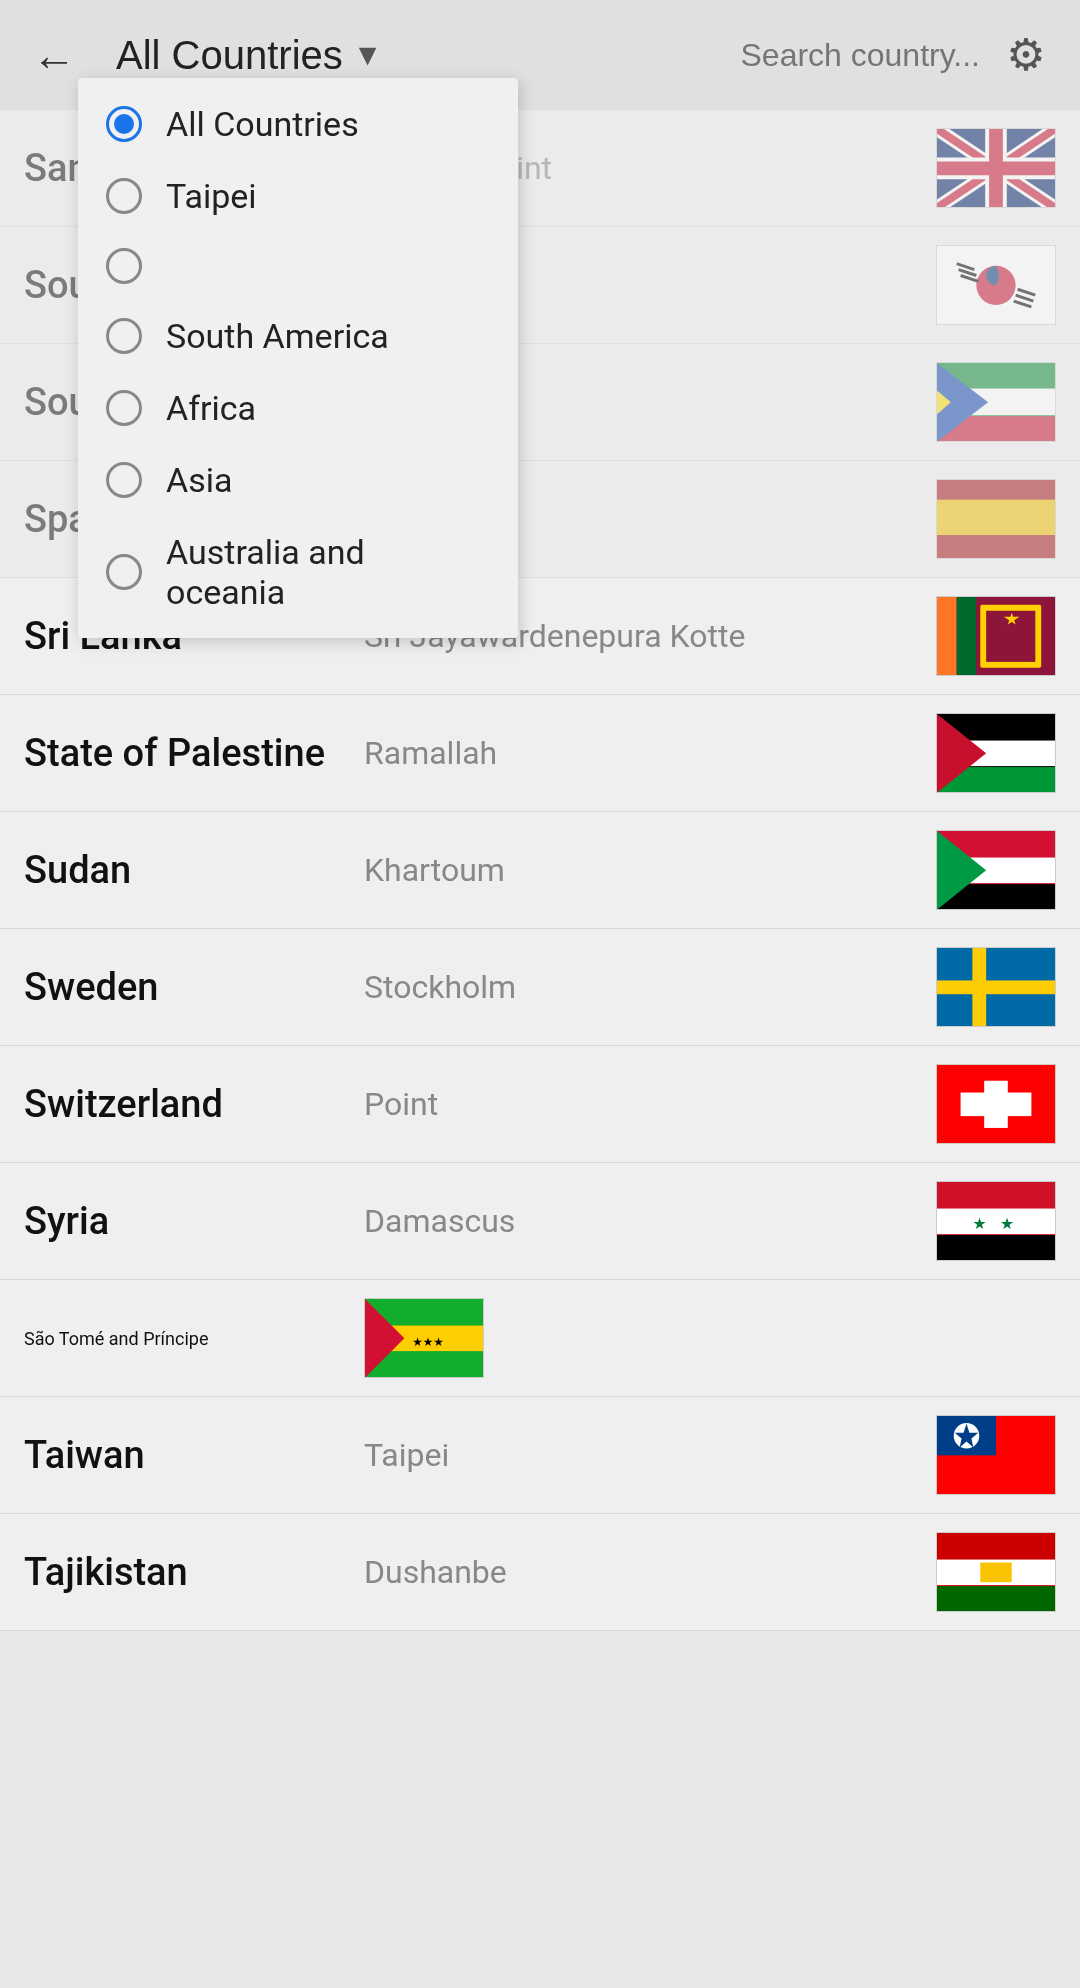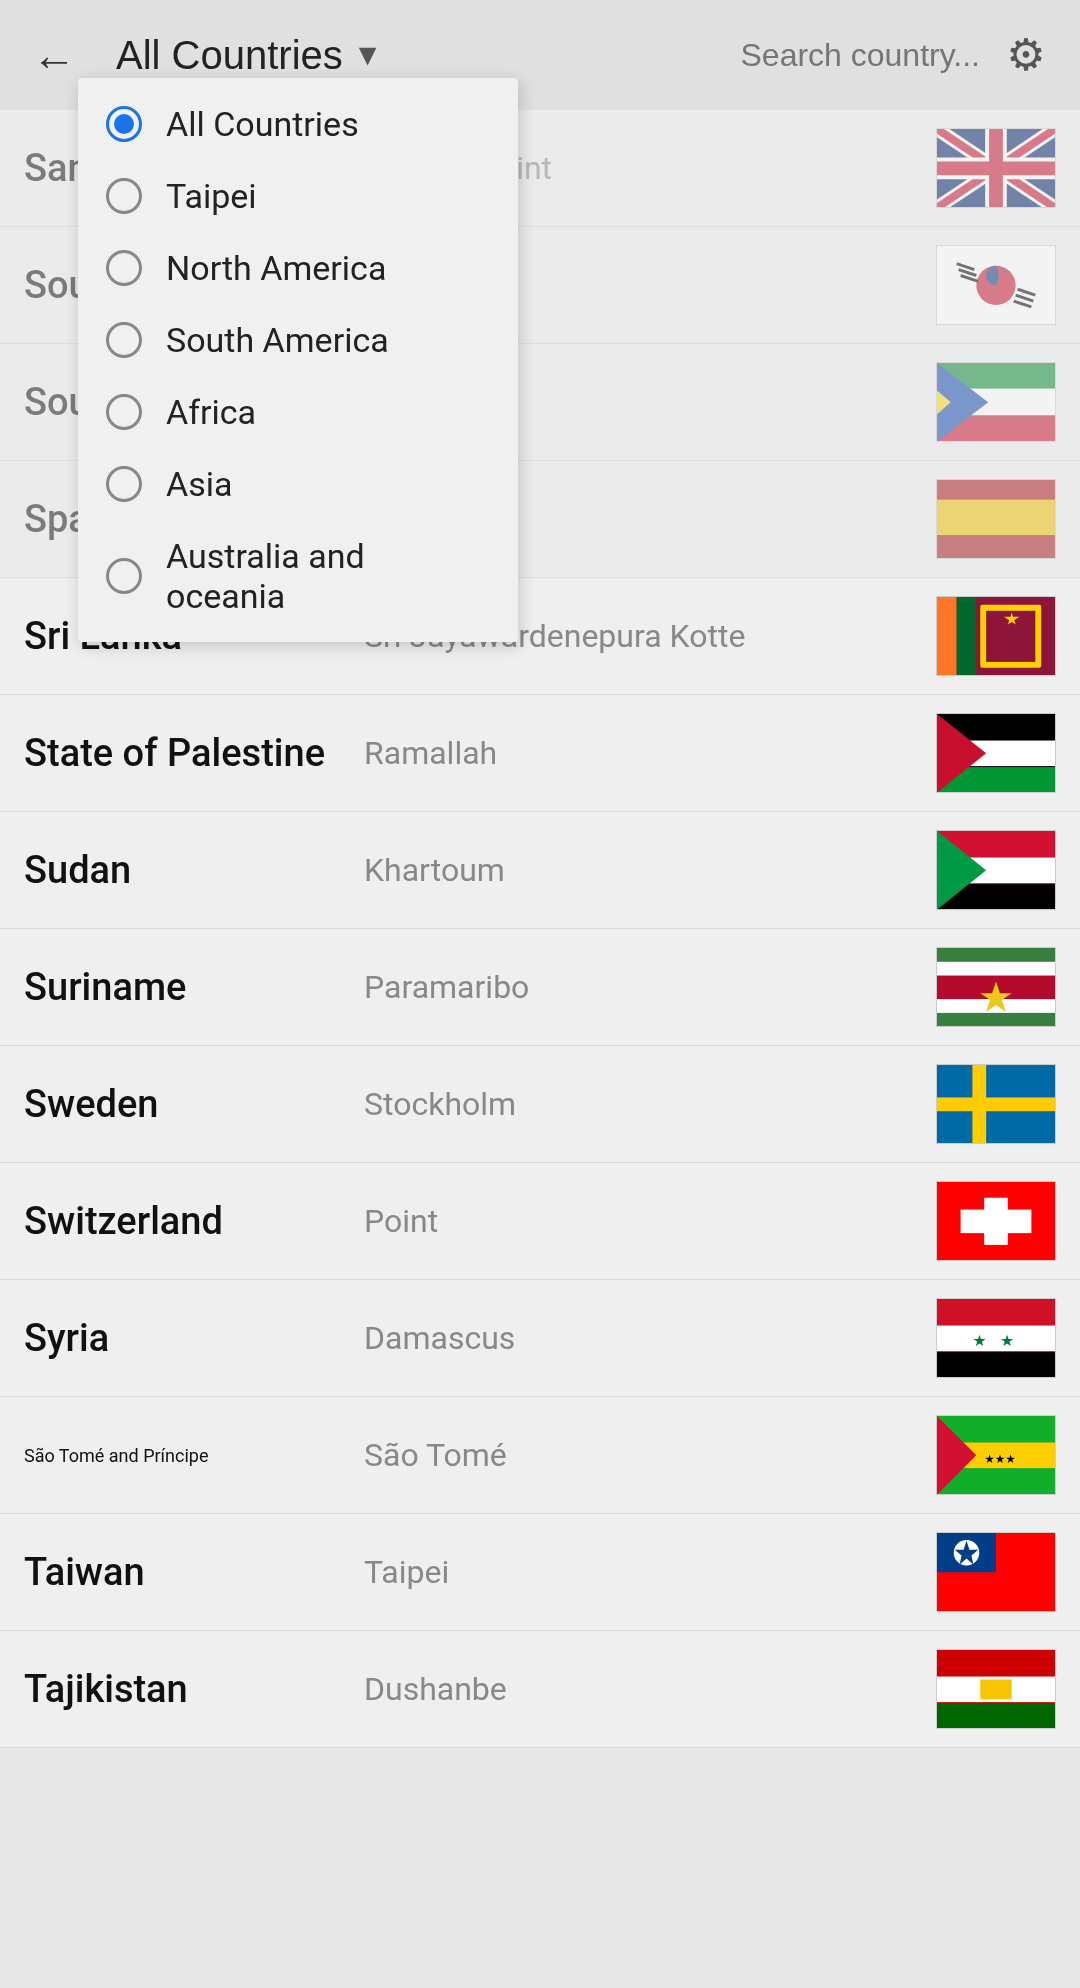--- a/index.html
+++ b/index.html
@@ -188,21 +188,20 @@
         <div class="radio-inner"></div>
       </div>
       <span>All Countries</span>
     </div>
     <div class="dropdown-item">
       <div class="radio-circle"></div>
       <span>Taipei</span>
     </div>
     <div class="dropdown-item">
       <div class="radio-circle"></div>
-      <span>North America</span>
     </div>
     <div class="dropdown-item">
       <div class="radio-circle"></div>
       <span>South America</span>
     </div>
     <div class="dropdown-item">
       <div class="radio-circle"></div>
       <span>Africa</span>
     </div>
     <div class="dropdown-item">
@@ -299,30 +298,20 @@
       <span class="capital-name">Khartoum</span>
       <div class="flag-container"><svg xmlns="http://www.w3.org/2000/svg" viewBox="0 0 120 80">
       <rect width="120" height="80" fill="#D21034"></rect>
       <rect y="0" width="120" height="26" fill="#D21034"></rect>
       <rect y="27" width="120" height="26" fill="white"></rect>
       <rect y="54" width="120" height="26" fill="black"></rect>
       <polygon points="0,0 50,40 0,80" fill="#009A44"></polygon>
     </svg></div>
     </div>
     <div class="country-row">
-      <span class="country-name">Suriname</span>
-      <span class="capital-name">Paramaribo</span>
-      <div class="flag-container"><svg xmlns="http://www.w3.org/2000/svg" viewBox="0 0 120 80">
-      <rect width="120" height="80" fill="#377E3F"></rect>
-      <rect y="14" width="120" height="52" fill="white"></rect>
-      <rect y="28" width="120" height="24" fill="#B40A2D"></rect>
-      <polygon points="60,34 64,46 76,46 66,53 70,65 60,58 50,65 54,53 44,46 56,46" fill="#ECC81A"></polygon>
-    </svg></div>
-    </div>
-    <div class="country-row">
       <span class="country-name">Sweden</span>
       <span class="capital-name">Stockholm</span>
       <div class="flag-container"><svg xmlns="http://www.w3.org/2000/svg" viewBox="0 0 120 80">
       <rect width="120" height="80" fill="#006AA7"></rect>
       <rect x="36" width="14" height="80" fill="#FECC02"></rect>
       <rect y="33" width="120" height="14" fill="#FECC02"></rect>
     </svg></div>
     </div>
     <div class="country-row">
       <span class="country-name">Switzerland</span>
@@ -340,21 +329,20 @@
       <rect width="120" height="80" fill="#CE1126"></rect>
       <rect y="0" width="120" height="26" fill="#CE1126"></rect>
       <rect y="27" width="120" height="26" fill="white"></rect>
       <rect y="54" width="120" height="26" fill="black"></rect>
       <text x="36" y="48" font-size="16" fill="#007A3D">★</text>
       <text x="64" y="48" font-size="16" fill="#007A3D">★</text>
     </svg></div>
     </div>
     <div class="country-row">
       <span class="country-name small">São Tomé and Príncipe</span>
-      <span class="capital-name">São Tomé</span>
       <div class="flag-container"><svg xmlns="http://www.w3.org/2000/svg" viewBox="0 0 120 80">
       <rect width="120" height="80" fill="#12AD2B"></rect>
       <rect y="0" width="120" height="26" fill="#12AD2B"></rect>
       <rect y="27" width="120" height="26" fill="#FFCE00"></rect>
       <rect y="54" width="120" height="26" fill="#12AD2B"></rect>
       <polygon points="0,0 40,40 0,80" fill="#D21034"></polygon>
       <text x="48" y="48" font-size="12" fill="black">★★★</text>
     </svg></div>
     </div>
     <div class="country-row">

